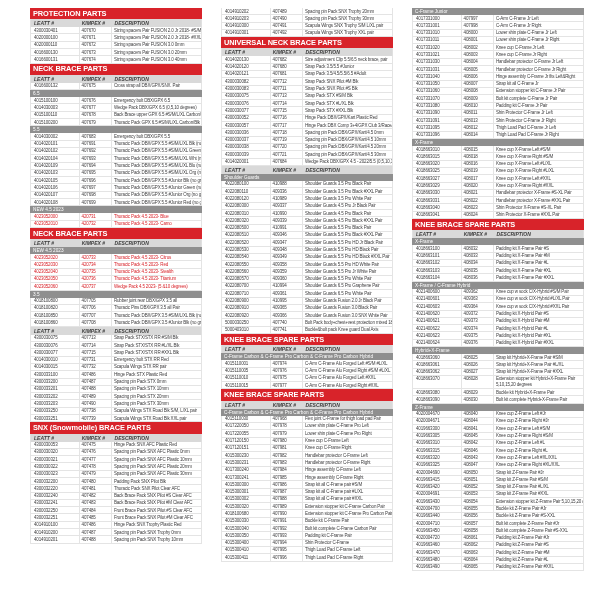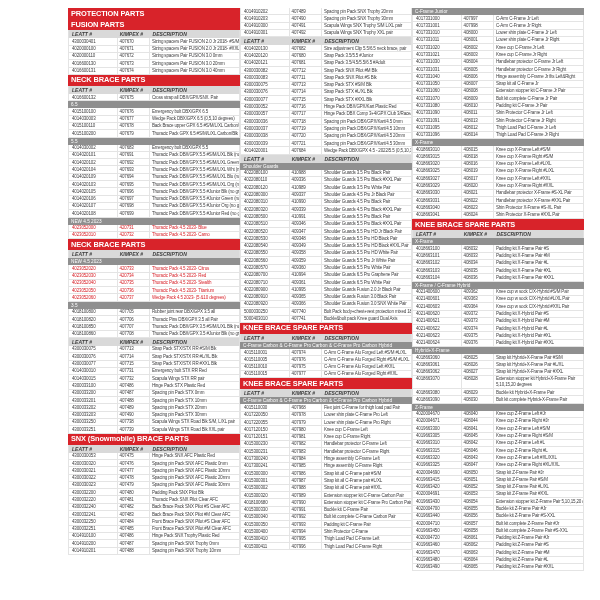--- a/index.html
+++ b/index.html
@@ -1,17 +1,17 @@
 <!DOCTYPE html>
 <html><head>
 <meta charset="utf-8">
 <style>
   html,body{margin:0;padding:0;background:#ffffff;}
   body{width:600px;height:600px;overflow:hidden;font-family:"Liberation Sans",sans-serif;}
-  .page{box-sizing:border-box;width:600px;height:600px;padding:8px 16px 0 30px;display:flex;justify-content:flex-end;background:#ffffff;}
+  .page{box-sizing:border-box;width:600px;height:600px;padding:8px 16px 0 30px;display:flex;justify-content:space-between;background:#ffffff;}
   .col{width:172px;display:flex;flex-direction:column;}
   .section{background:#d8232a;color:#ffffff;font-weight:bold;font-size:7.4px;line-height:8.6px;padding:1.6px 2px 1px 3px;letter-spacing:-0.1px;}
   .colhdr{display:flex;align-items:center;background:#d9d9d9;height:8px;font-style:italic;font-weight:bold;font-size:5px;color:#3d3d3d;border-left:1px solid #e0e0e0;border-right:1px solid #e0e0e0;box-sizing:border-box;}
   .sub{background:#8f8f8f;color:#ffffff;font-size:4.7px;line-height:7px;height:7px;padding-left:3px;box-sizing:border-box;overflow:hidden;white-space:nowrap;}
   .row{display:flex;align-items:stretch;height:7.3px;box-sizing:border-box;background:#ffffff;border-bottom:1px solid #e4e4e4;border-left:1px solid #e4e4e4;border-right:1px solid #e4e4e4;}
   .row.wrap{height:auto;min-height:7.3px;}
   .c{box-sizing:border-box;overflow:hidden;white-space:nowrap;font-size:4.5px;line-height:6.1px;color:#414042;letter-spacing:-0.15px;display:block;}
   .c0{width:28%;padding-left:3px;padding-top:0.5px;}
   .c1{width:19%;padding-left:2px;padding-top:0.5px;border-left:1px solid #e4e4e4;}
   .c2{width:53%;padding-left:2px;padding-top:0.5px;border-left:1px solid #e4e4e4;}
@@ -21,21 +21,20 @@
   .hc0{width:28%;padding-left:3px;}
   .hc1{width:19%;padding-left:2px;}
   .hc2{width:53%;padding-left:2px;}
 </style>
 </head>
 <body>
 
 <div class="page">
   <div class="col">
       <div class="section">PROTECTION PARTS</div>
-      <div class="section">FUSION PARTS</div>
       <div class="colhdr">
         <span class="hc hc0">LEATT #</span>
         <span class="hc hc1">KIMPEX #</span>
         <span class="hc hc2">DESCRIPTION</span>
       </div>
       <div class="row">
         <span class="c c0">4300030401</span>
         <span class="c c1">407670</span>
         <span class="c c2">Sizing spacers Pair FUSION 2.0 Jr 2018- #S/M+L/XL</span>
       </div>
@@ -362,20 +361,21 @@
       <div class="row">
         <span class="c c0">4014910300</span>
         <span class="c c1">407491</span>
         <span class="c c2">Scapula Wings SNX Trophy S/M L/XL pair</span>
       </div>
       <div class="row">
         <span class="c c0">4014910301</span>
         <span class="c c1">407492</span>
         <span class="c c2">Scapula Wings SNX Trophy XXL pair</span>
       </div>
+      <div class="section">UNIVERSAL NECK BRACE PARTS</div>
       <div class="colhdr">
         <span class="hc hc0">LEATT #</span>
         <span class="hc hc1">KIMPEX #</span>
         <span class="hc hc2">DESCRIPTION</span>
       </div>
       <div class="row">
         <span class="c c0">4014020130</span>
         <span class="c c1">407682</span>
         <span class="c c2">Size adjustment Clip 5.5/6.5 neck brace, pair</span>
       </div>

